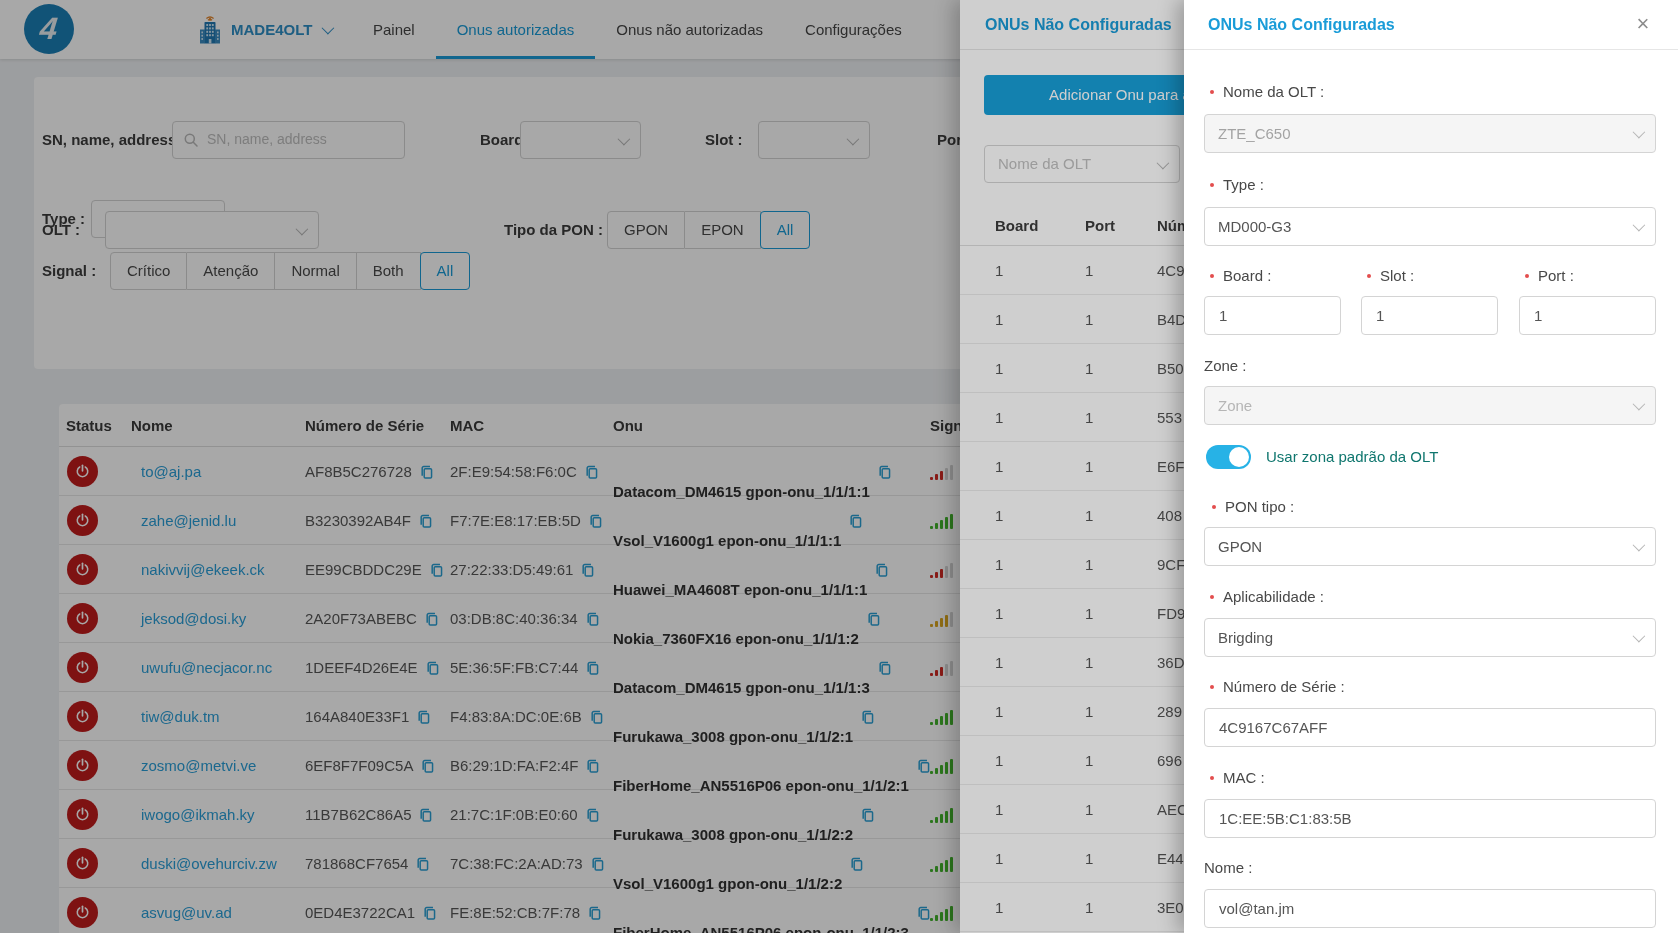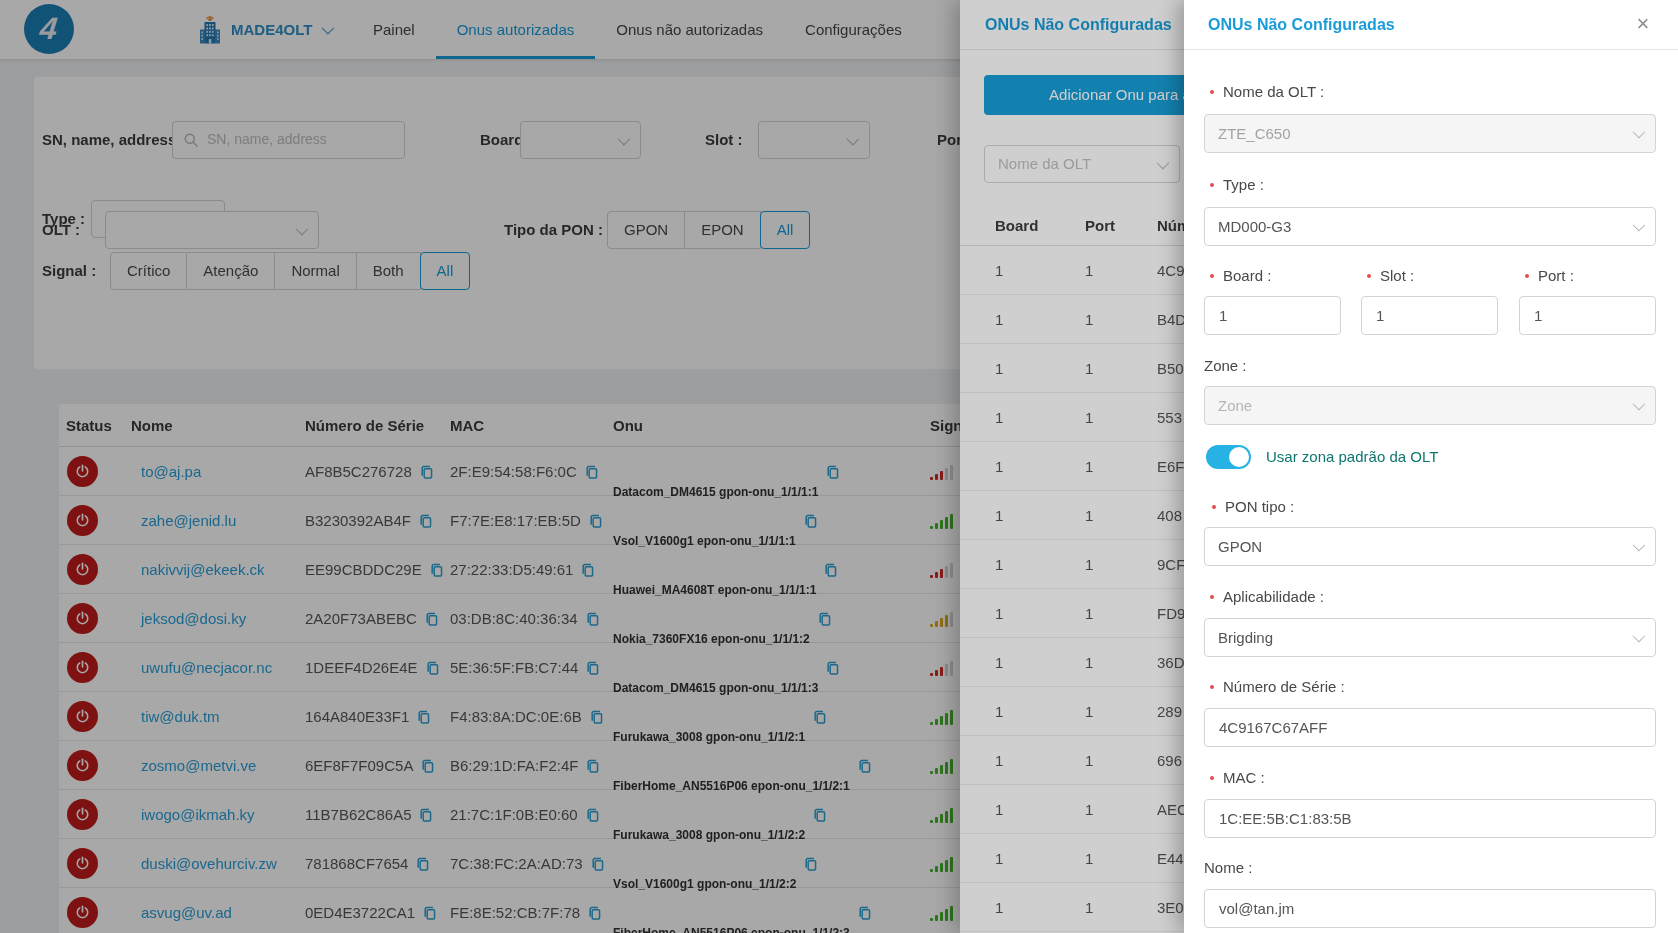--- a/index.html
+++ b/index.html
@@ -50,21 +50,21 @@
   .thead { position:relative; height:43px; border-bottom:1px solid #dedede; }
   .thead .hc { position:absolute; top:0; height:43px; line-height:43px; font-size:15px; font-weight:600; color:#3a3a3a; white-space:nowrap; }
   .trow { position:relative; height:49px; border-bottom:1px solid #e8e8e8; }
   .cell { position:absolute; top:0; height:49px; display:flex; align-items:center; gap:8px; white-space:nowrap; }
   .c1h { left:7px; }  .c2h { left:72px; } .c3h { left:246px; } .c4h { left:391px; } .c5h { left:554px; } .c6h { left:871px; }
   .cc1 { left:8px; }  .cc2 { left:82px; } .cc3 { left:246px; } .cc4 { left:391px; } .cc5 { left:554px; } .cc6 { left:871px; }
   .pwr { width:31px; height:31px; border-radius:50%; background:#c01d1d; display:flex; align-items:center; justify-content:center; cursor:pointer; flex:none; }
   .pwr svg { width:17px; height:17px; }
   .lnk { color:#2b9fd8; font-size:15px; cursor:pointer; }
   .mono-val { color:#585858; font-size:15px; }
-  .onu-val { color:#323232; font-size:12px; font-weight:bold;margin-top:40px; }
+  .onu-val { color:#323232; font-size:15px; font-weight:bold;margin-top:40px; }
   .cp { width:14px; height:16px; color:#2a9fd4; cursor:pointer; flex:none; }
   .sig { display:flex; align-items:flex-end; gap:2px; height:16px; }
   .sig i { display:block; width:3px; background:#d4d4d4; border-radius:1px; }
   .sig i:nth-child(1){height:3px;} .sig i:nth-child(2){height:6px;} .sig i:nth-child(3){height:9px;} .sig i:nth-child(4){height:12px;} .sig i:nth-child(5){height:15px;}
   .sig.critical i:nth-child(-n+3){ background:#cf2b24; }
   .sig.warning  i:nth-child(-n+4){ background:#d9a621; }
   .sig.good     i{ background:#43b32d; }
 
   
   .p2-head { position:relative; height:50px; border-bottom:1px solid #e6e6e6; }

